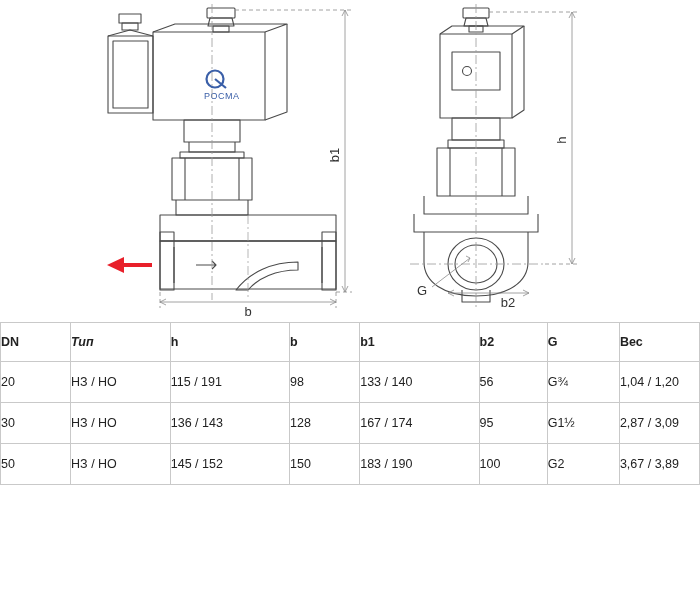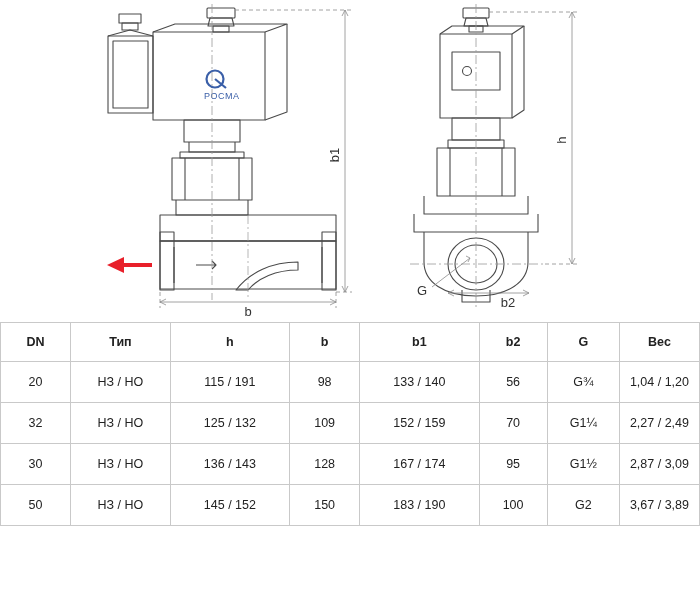--- a/index.html
+++ b/index.html
@@ -33,39 +33,39 @@
   #spec-table {
     position: absolute;
     left: 0;
     top: 322px;
     width: 700px;
     border-collapse: collapse;
     font-size: 12.5px;
   }
   #spec-table th, #spec-table td {
     border: 1px solid #c9c9c9;
-    text-align: center;
+    text-align: left;
     vertical-align: middle;
     padding: 0;
     height: 40px;
     font-weight: normal;
     color: #222;
   }
   #spec-table thead th {
     font-weight: bold;
     font-size: 12.5px;
     background: #ffffff;
     height: 38px;
   }
   #spec-table tbody tr td:first-child {
     font-weight: normal;
   }
   
   .col-dn   { width: 70px; }
-  .col-type { width: 100px; }
+  .col-type { width: 100px; font-style: italic; }
   .col-h    { width: 120px; }
   .col-b    { width: 70px; }
   .col-b1   { width: 120px; }
   .col-b2   { width: 68px; }
   .col-g    { width: 72px; }
   .col-ves  { width: 80px; margin-left: 22px; }
 
   .dim-text {
     font-family: "Liberation Sans", sans-serif;
     font-size: 13px;
@@ -229,30 +229,20 @@
         <td>20</td>
         <td>НЗ / НО</td>
         <td>115 / 191</td>
         <td>98</td>
         <td>133 / 140</td>
         <td>56</td>
         <td>G¾</td>
         <td>1,04 / 1,20</td>
       </tr>
       <tr>
-        <td>32</td>
-        <td>НЗ / НО</td>
-        <td>125 / 132</td>
-        <td>109</td>
-        <td>152 / 159</td>
-        <td>70</td>
-        <td>G1¼</td>
-        <td>2,27 / 2,49</td>
-      </tr>
-      <tr>
         <td>30</td>
         <td>НЗ / НО</td>
         <td>136 / 143</td>
         <td>128</td>
         <td>167 / 174</td>
         <td>95</td>
         <td>G1½</td>
         <td>2,87 / 3,09</td>
       </tr>
       <tr>

